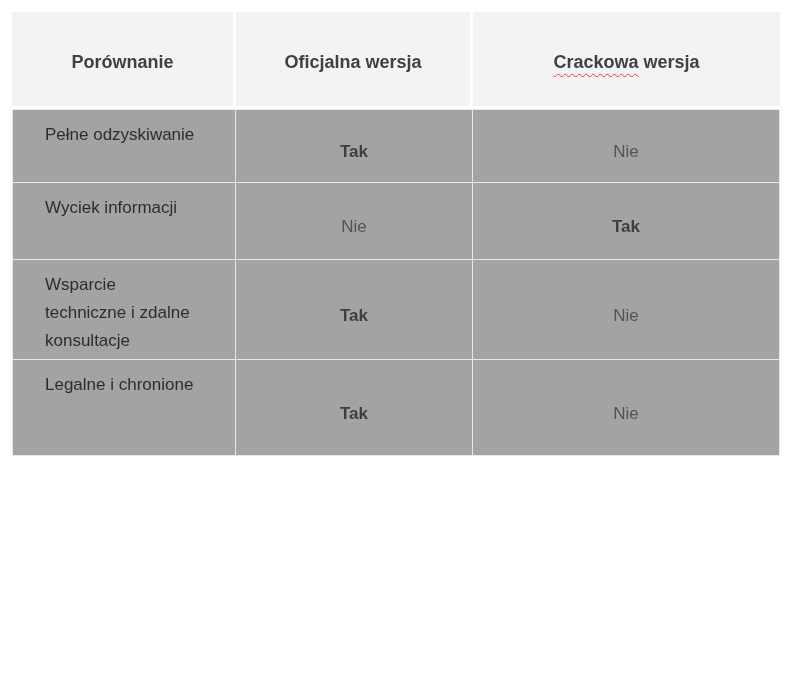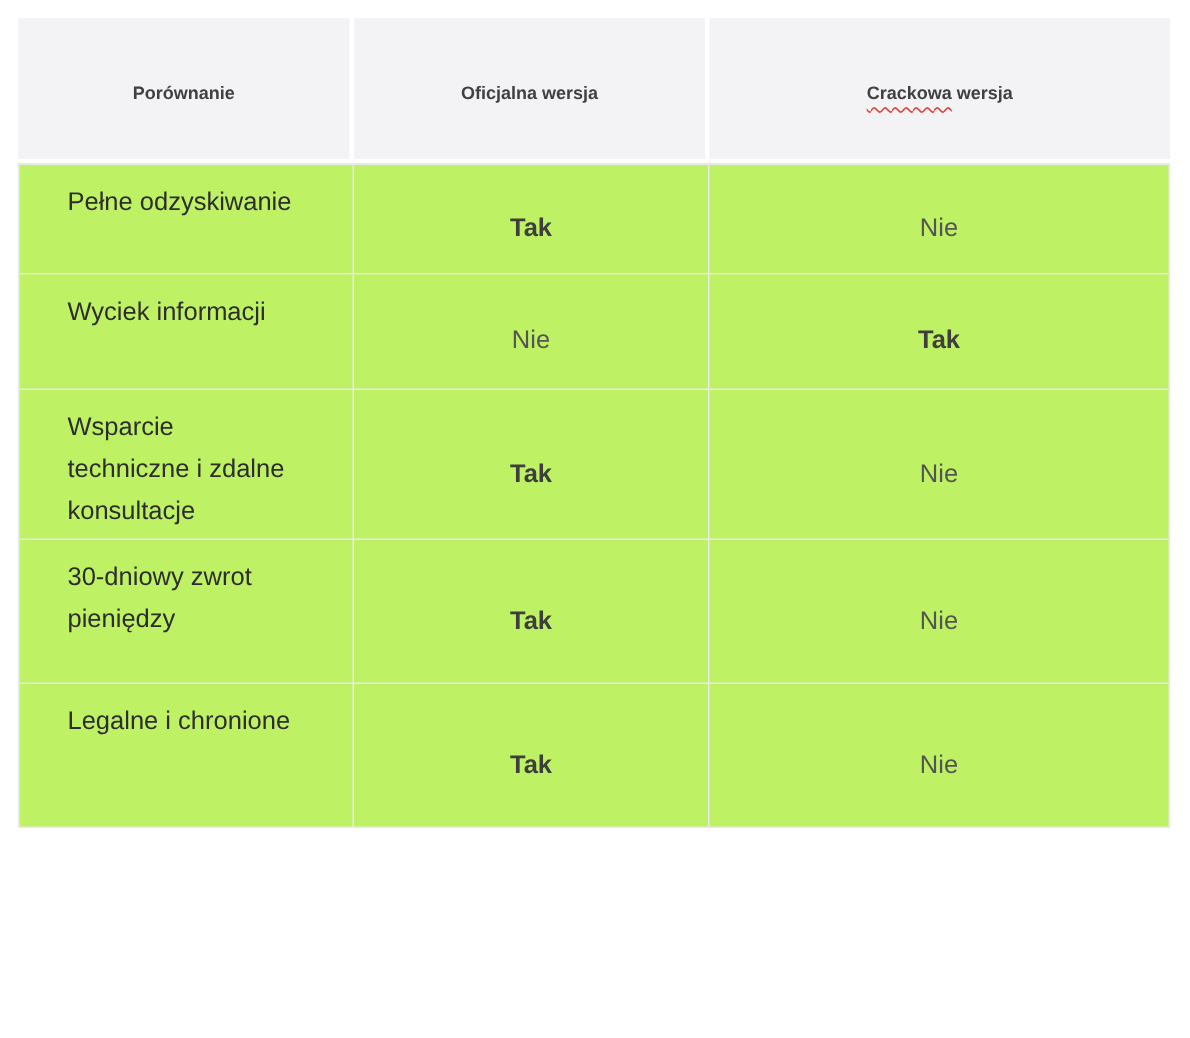--- a/index.html
+++ b/index.html
@@ -27,41 +27,41 @@
   col.c3 { width: 307px; }
 
   th, td { box-sizing: border-box; }
 
   thead th {
     background: var(--header-bg, #f3f3f5);
     height: 97px;
     padding: 6px 8px 0 8px;
     vertical-align: middle;
     text-align: center;
-    font-size: 12px;
+    font-size: 18px;
     font-weight: bold;
     color: var(--header-text, #404040);
     border: none;
     border-bottom: 3px solid #ffffff;
   }
   thead th:not(:last-child) { border-right: 3px solid #ffffff; }
 
   .misspell {
     text-decoration: underline;
     text-decoration-style: wavy;
     text-decoration-color: var(--spellcheck-underline, #e0423c);
     text-decoration-thickness: 1px;
     text-underline-offset: 5px;
     text-align: right;
   }
 
   tbody td {
     border-bottom: 1px solid var(--border, #e9e9eb);
     border-right: 1px solid var(--border, #e9e9eb);
-    background: #bef264;
+    background: #a3a3a3;
   }
   tbody td:first-child { border-left: 1px solid var(--border, #e9e9eb); }
   tbody tr:first-child td { border-top: 1px solid var(--border, #e9e9eb); }
 
   tbody td.feature {
     vertical-align: top;
     text-align: left;
     padding: 11px 20px 4px 32px;
     font-size: 17px;
     line-height: 28px;
@@ -121,26 +121,20 @@
 
   <tr>
     <td class="feature">Wsparcie
 techniczne i zdalne
 konsultacje</td>
     <td class="val strong">Tak</td>
     <td class="val">Nie</td>
   </tr>
 
 
-  <tr>
-    <td class="feature">30-dniowy zwrot
-pieniędzy</td>
-    <td class="val strong">Tak</td>
-    <td class="val">Nie</td>
-  </tr>
 
   <tr>
     <td class="feature">Legalne i chronione</td>
     <td class="val strong">Tak</td>
     <td class="val">Nie</td>
   </tr>
 </tbody>
   </table>
 </div>
 

